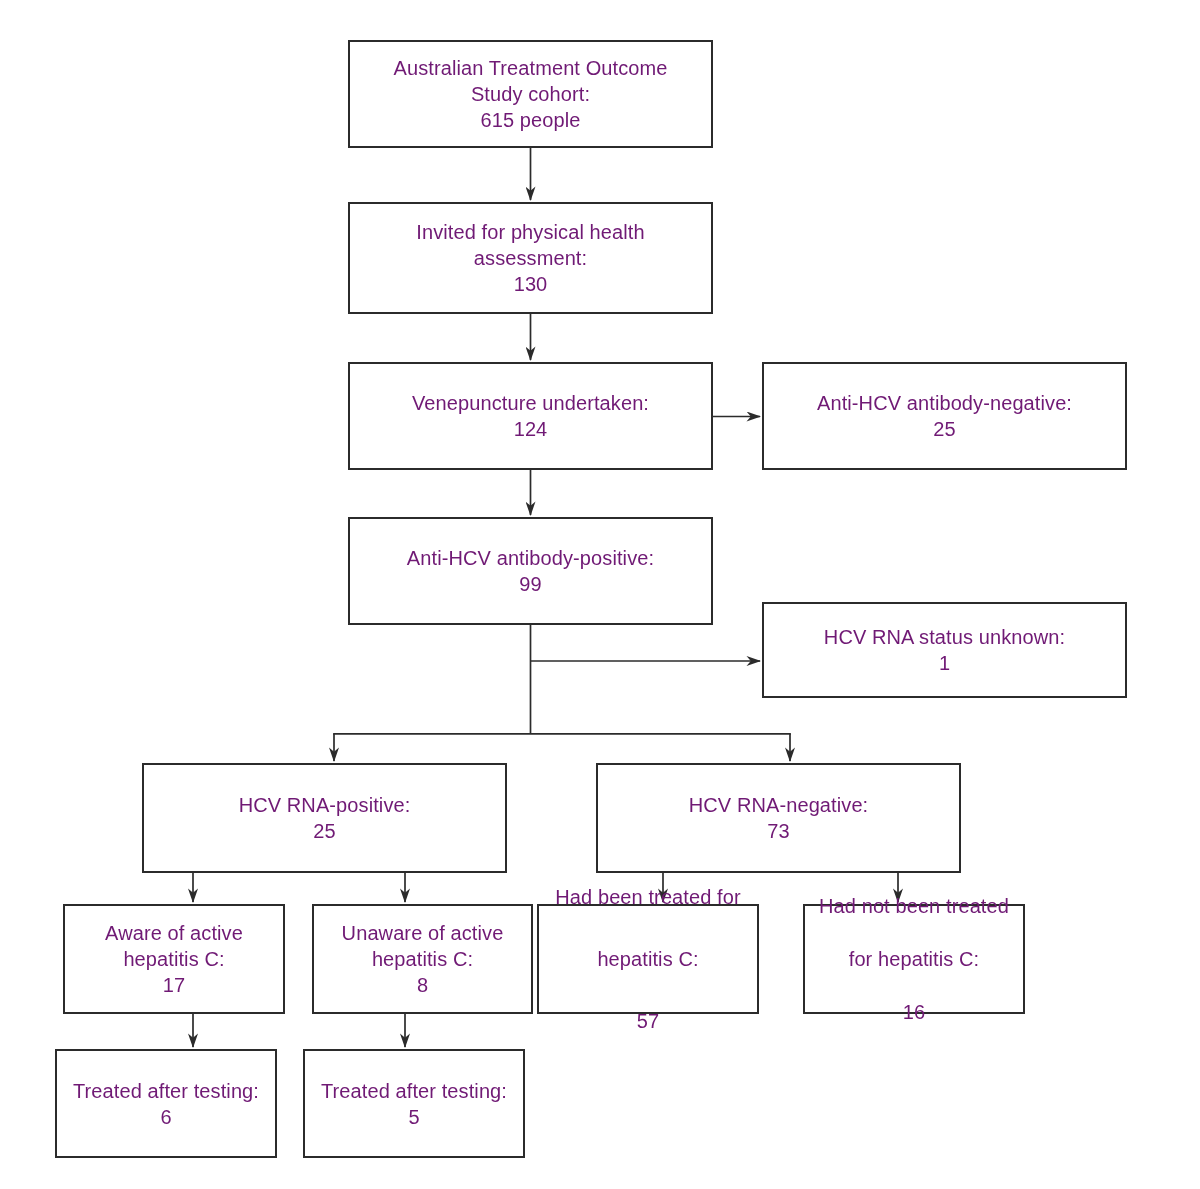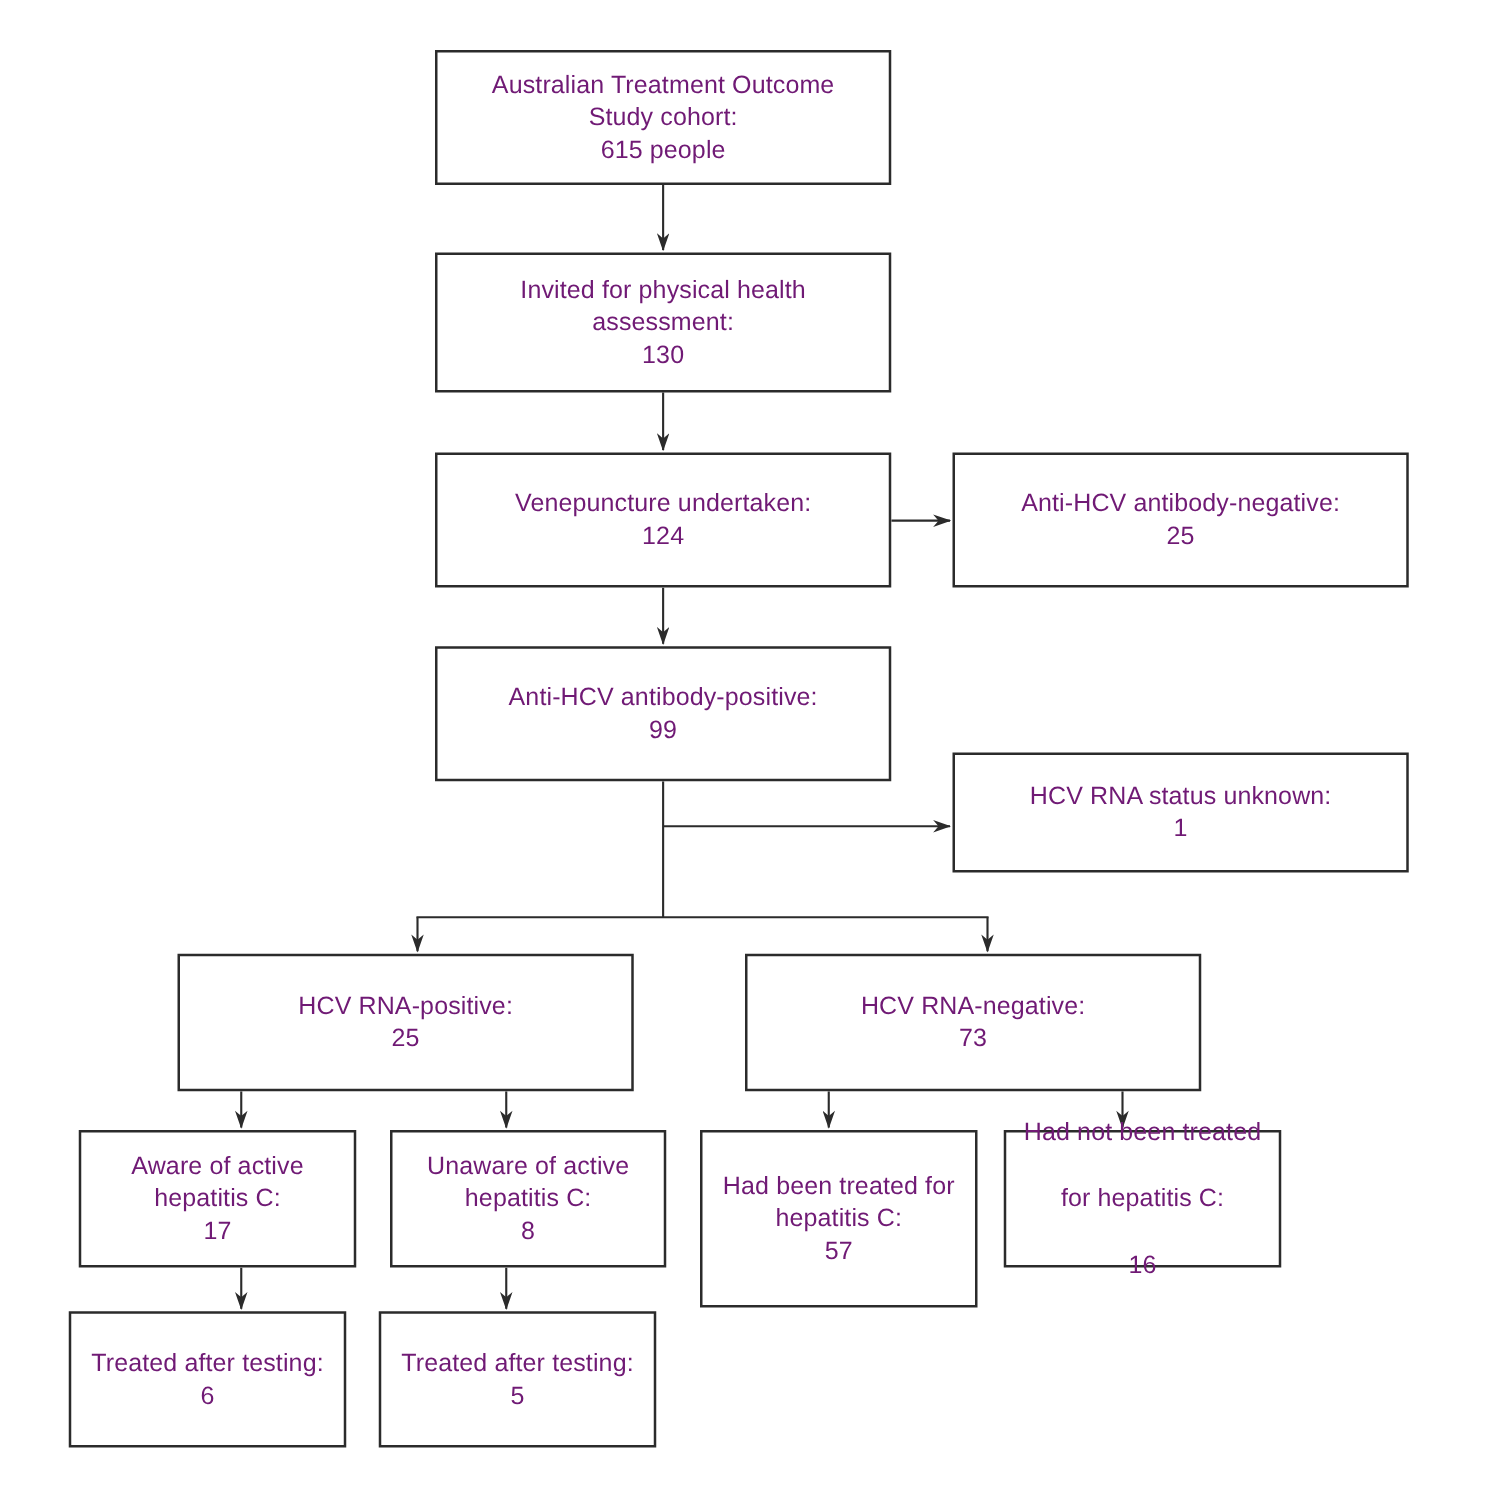--- a/index.html
+++ b/index.html
@@ -45,21 +45,21 @@
   #n-cohort        { left: 348px; top: 40px;   width: 365px; height: 108px; }
   #n-invited       { left: 348px; top: 202px;  width: 365px; height: 112px; }
   #n-venepuncture  { left: 348px; top: 362px;  width: 365px; height: 108px; }
   #n-ab-negative   { left: 762px; top: 362px;  width: 365px; height: 108px; }
   #n-ab-positive   { left: 348px; top: 517px;  width: 365px; height: 108px; }
   #n-rna-unknown   { left: 762px; top: 602px;  width: 365px; height: 96px; }
   #n-rna-positive  { left: 142px; top: 763px;  width: 365px; height: 110px; }
   #n-rna-negative  { left: 596px; top: 763px;  width: 365px; height: 110px; }
   #n-aware         { left: 63px;  top: 904px;  width: 222px; height: 110px; }
   #n-unaware       { left: 312px; top: 904px;  width: 221px; height: 110px; }
-  #n-treated-prior { left: 560px; top: 904px;  width: 222px; height: 142px; }
+  #n-treated-prior { left: 537px; top: 904px;  width: 222px; height: 110px; gap: 36px; }
   #n-not-treated   { left: 803px; top: 904px;  width: 222px; height: 110px; gap: 27px; }
   #n-treated-six   { left: 55px;  top: 1049px; width: 222px; height: 109px; }
   #n-treated-five  { left: 303px; top: 1049px; width: 222px; height: 109px; }
 </style>
 </head>
 <body>
 
 <div class="canvas">
 
   <svg class="edges" viewBox="0 0 1200 1189" xmlns="http://www.w3.org/2000/svg">

